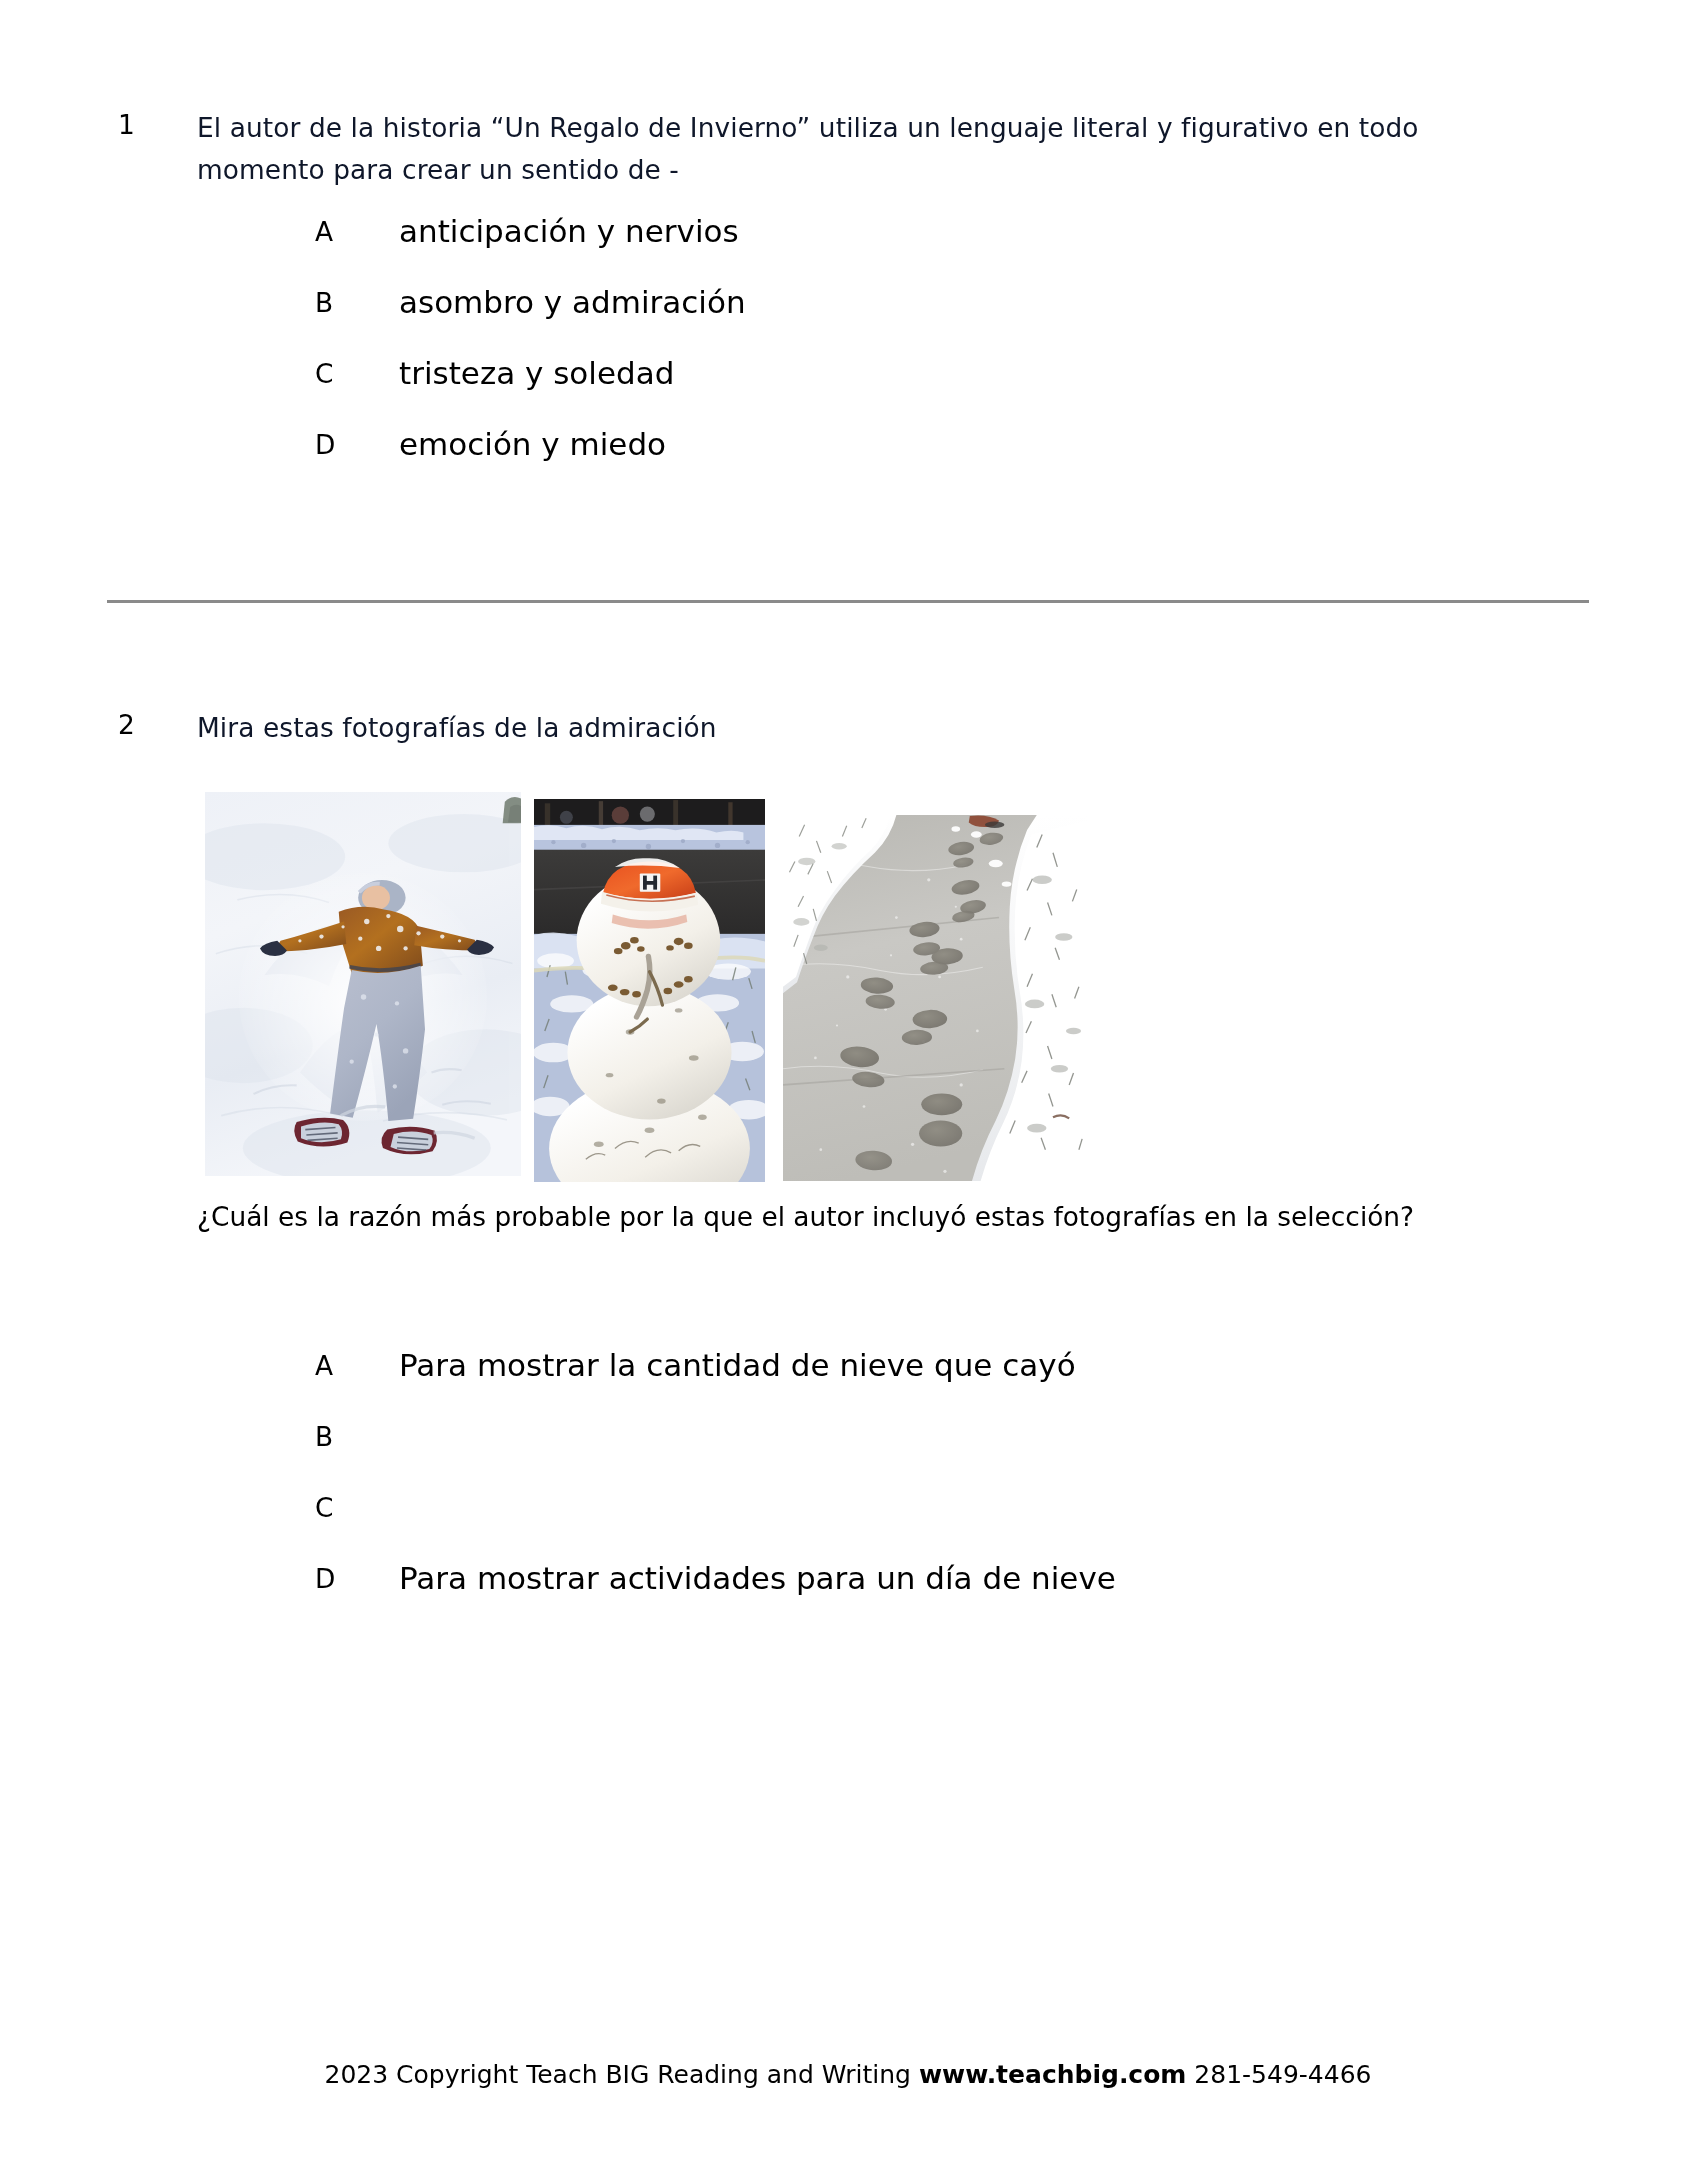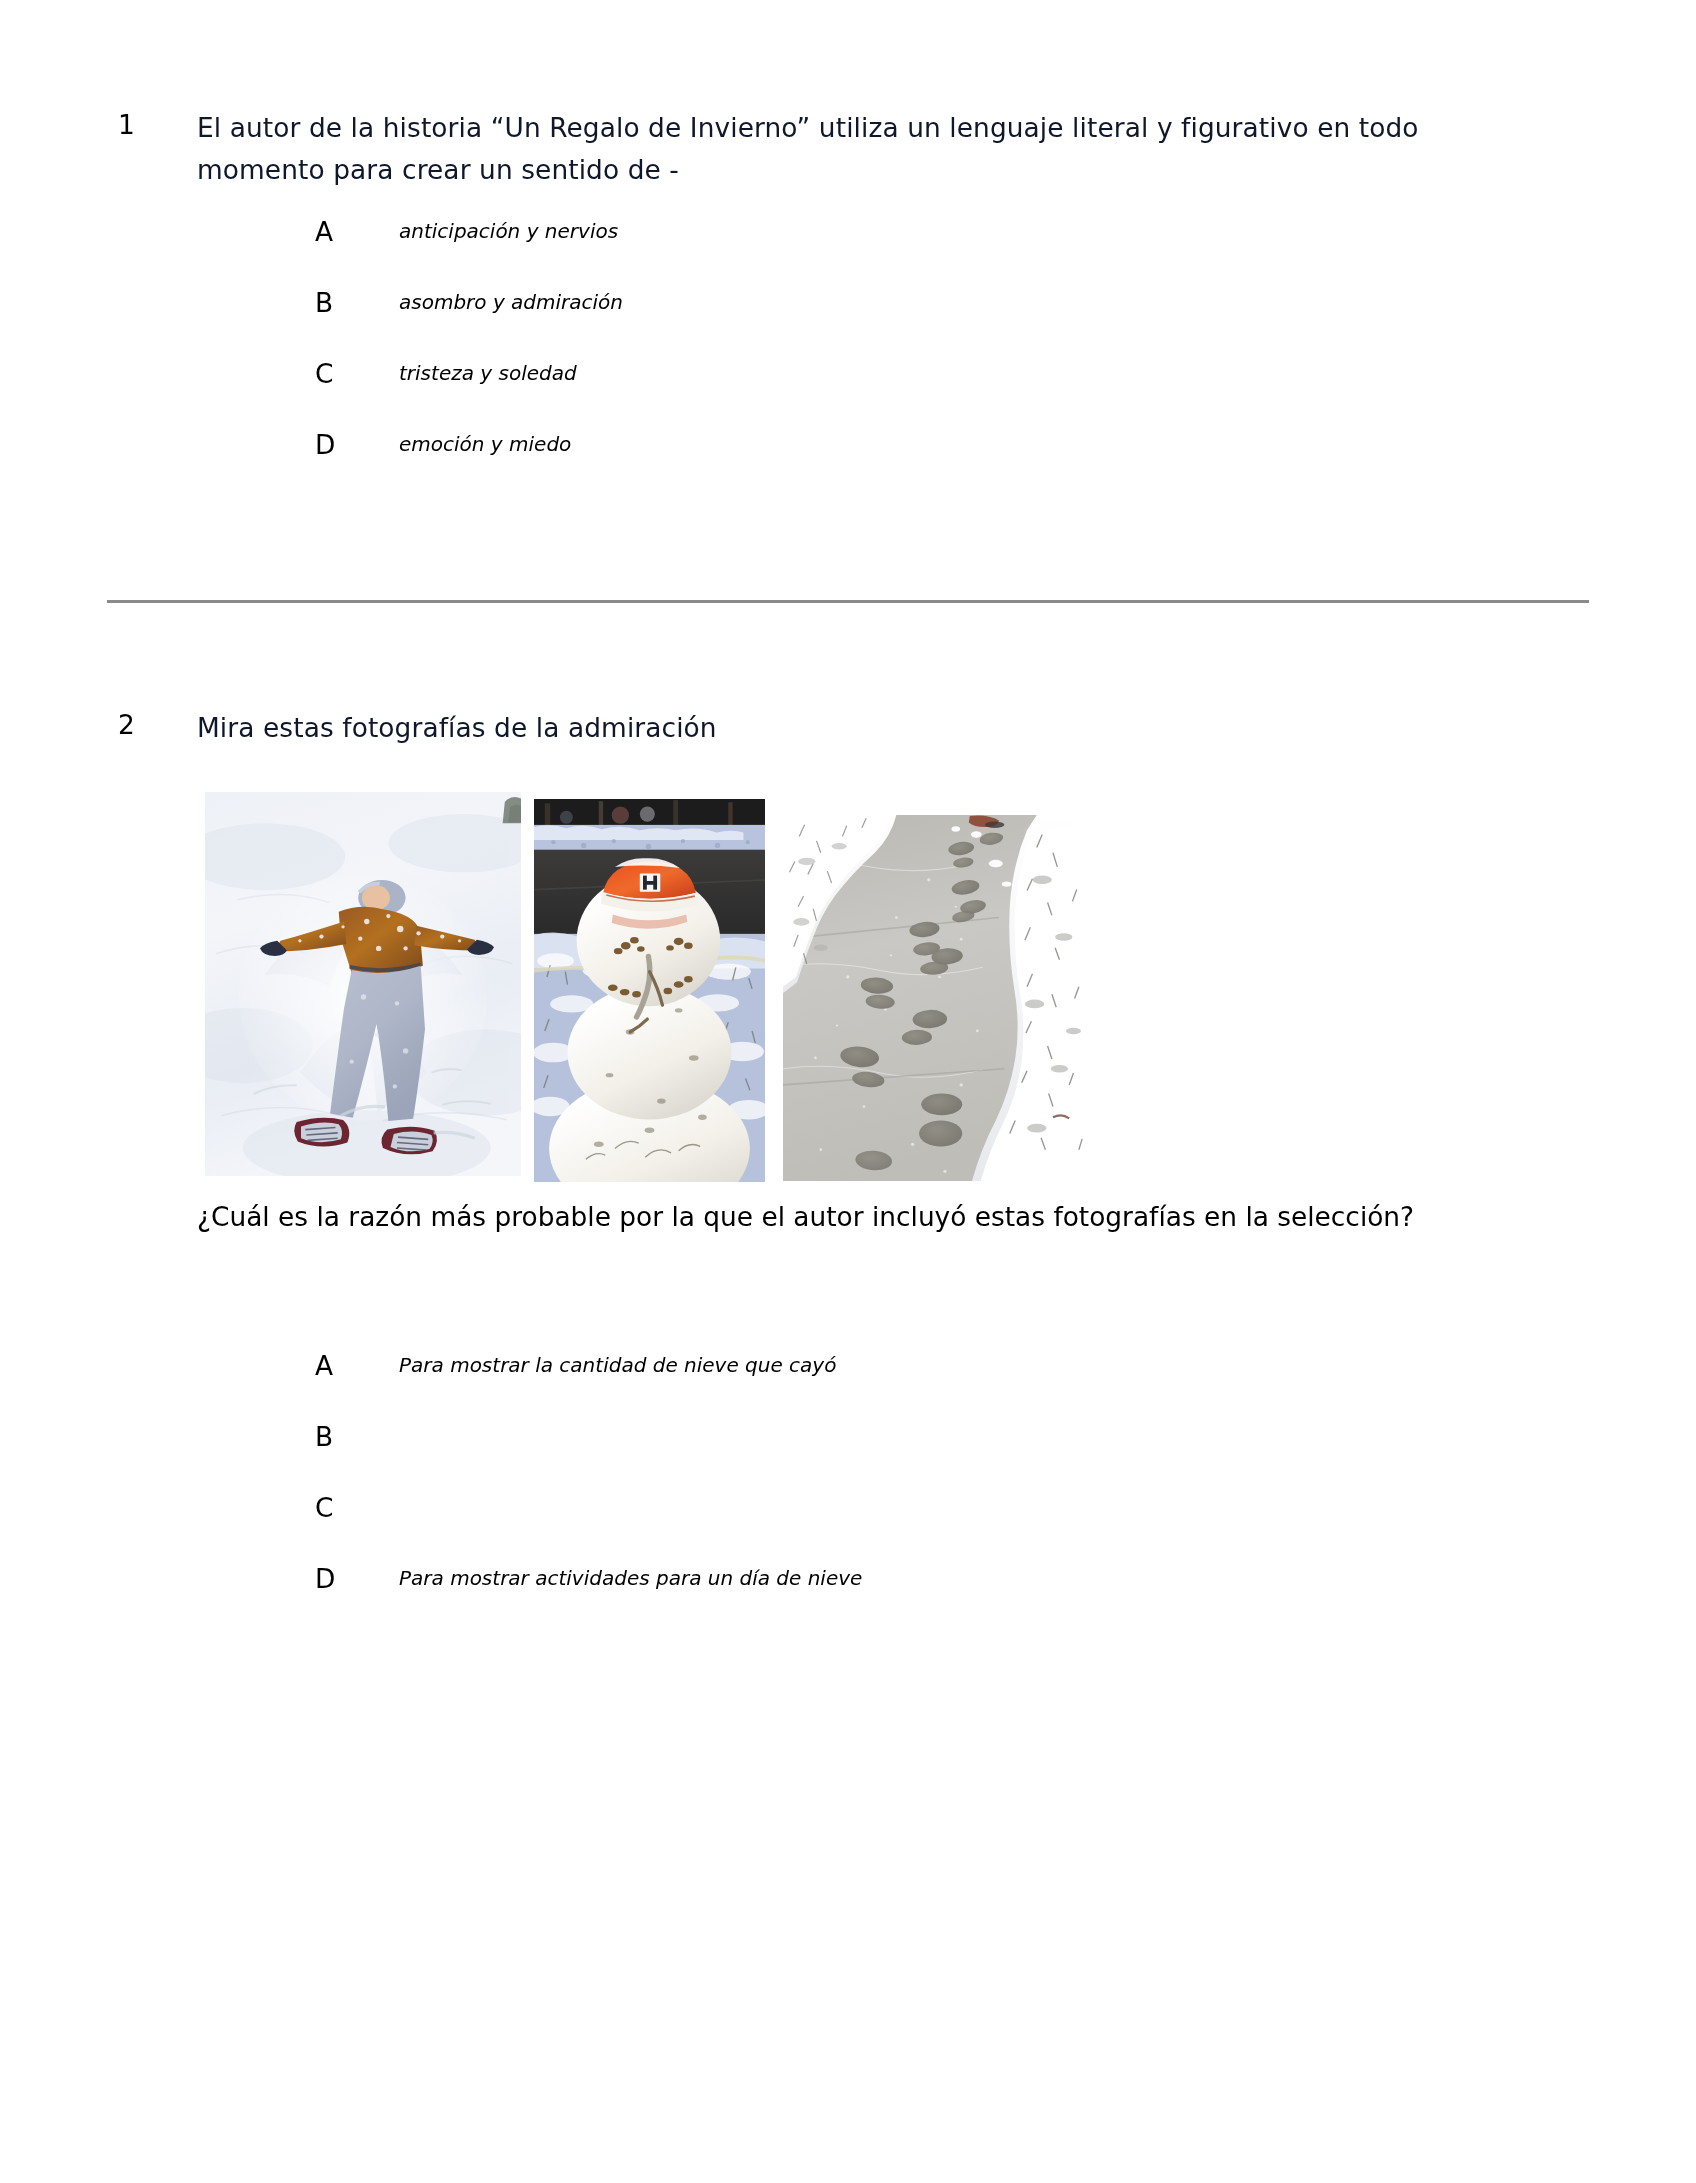--- a/index.html
+++ b/index.html
@@ -47,23 +47,22 @@
     height: 71px;
   }
   .choice-indent { width: 197px; flex: 0 0 197px; }
   .choice-letter {
     width: 84px;
     flex: 0 0 84px;
     font-size: 26.4px;
     line-height: 35px;
   }
   .choice-text {
-    font-size: 20px;
+    font-size: 31px;
     line-height: 35px;
-    font-style: italic;
   }
 
   
   .divider {
     position: absolute;
     height: 2.7px;
     background: #8a8a8a;
   }
 
   
@@ -585,15 +584,18 @@
         <div class="choice-letter">C</div>
       </div>
       <div class="choice-row">
         <div class="choice-indent"></div>
         <div class="choice-letter">D</div>
         <div class="choice-text">Para mostrar actividades para un día de nieve</div>
       </div>
     </div>
   </div>
 
+  <div class="footer" style="top:2059px;">
+    <span>2023 Copyright Teach BIG Reading and Writing </span><span class="url">www.teachbig.com</span><span> 281-549-4466</span>
+  </div>
 
 </div>
 
 
 </body></html>

